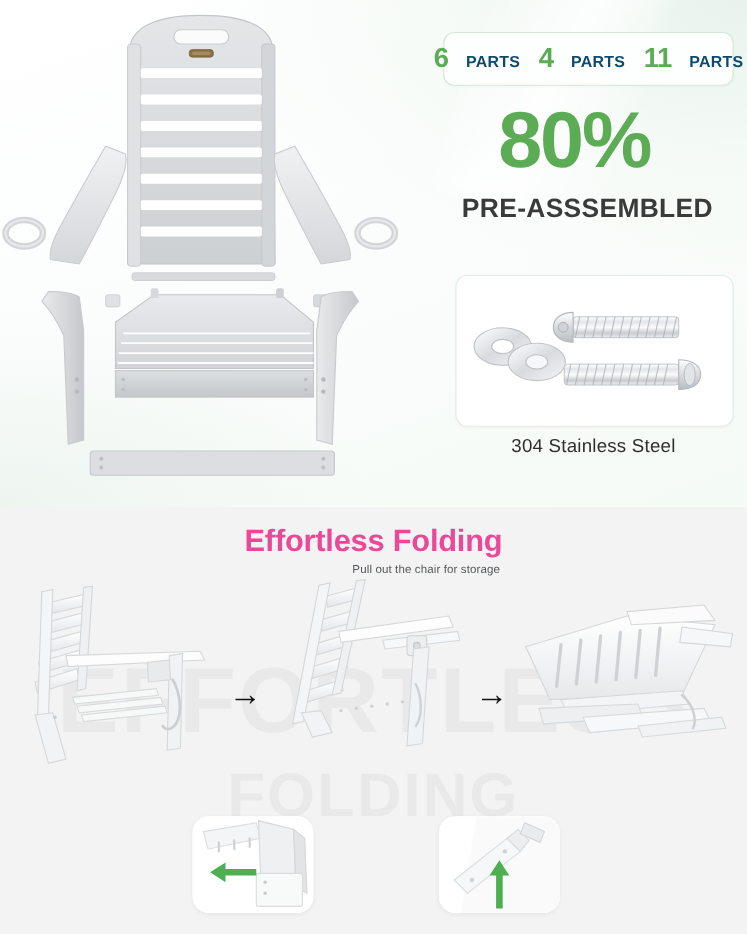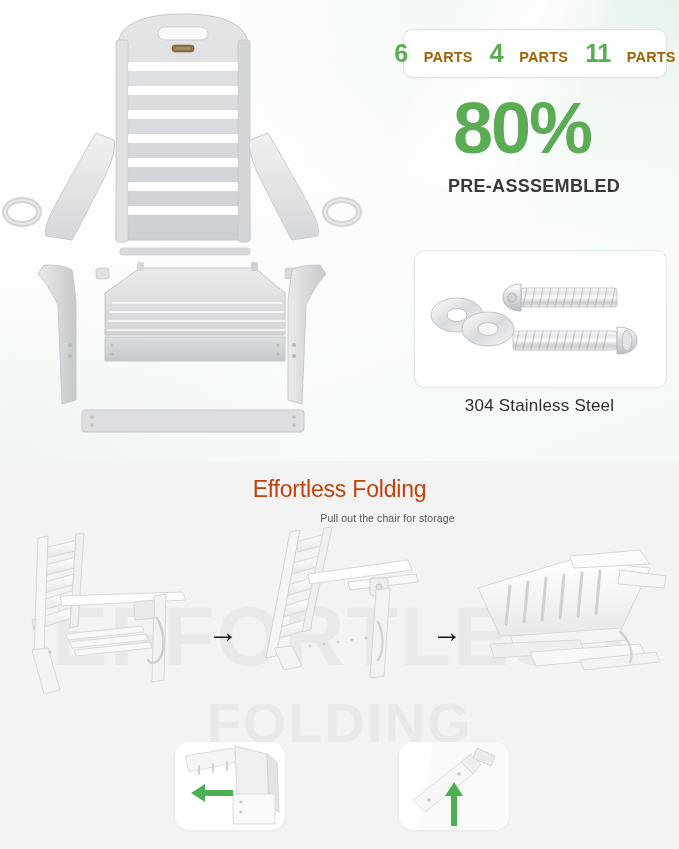--- a/index.html
+++ b/index.html
@@ -26,51 +26,51 @@
 
   
   .badge{
     position:absolute;left:403px;top:29px;width:262px;height:47px;
     border:1px solid #d8e6dc;border-radius:10px;background:#fdfffe;
     display:flex;align-items:center;justify-content:center;gap:17px;
     box-shadow:0 1px 2px rgba(0,0,0,.03);
   }
   .badge-item{display:flex;align-items:baseline;white-space:nowrap;}
   .badge-num{font-size:25px;font-weight:bold;color:#5cab55;letter-spacing:-.5px;}
-  .badge-lbl{font-size:14.5px;font-weight:bold;color:#a16207;letter-spacing:.2px;margin-left:16px;}
+  .badge-lbl{font-size:14.5px;font-weight:bold;color:#0c4a6e;letter-spacing:.2px;margin-left:16px;}
 
   
   .pct{
     position:absolute;left:391px;top:92px;width:262px;text-align:center;
     font-size:72px;font-weight:bold;color:#5cab55;line-height:1;letter-spacing:-2px;
   }
   .pct-sub{
     position:absolute;left:393px;top:176px;width:282px;text-align:center;
-    font-size:18px;font-weight:bold;color:#3a3a3a;letter-spacing:.3px;
+    font-size:24px;font-weight:bold;color:#3a3a3a;letter-spacing:.3px;
   }
 
   
   .hw-card{
     position:absolute;left:414px;top:250px;width:251px;height:136px;
     background:#ffffff;border:1px solid #e2ece6;border-radius:11px;
     box-shadow:0 1px 3px rgba(0,0,0,.03);overflow:hidden;
   }
   .hw-caption{
     position:absolute;left:404px;top:396px;width:271px;text-align:center;
     font-size:17px;color:#2e2e2e;letter-spacing:.2px;
   }
 
   
   .bottom-panel{
     position:absolute;left:0;top:461px;width:679px;height:388px;
     background:#f3f3f3;
   }
   .fold-title{
     position:absolute;left:0;top:476px;width:679px;text-align:center;
-    font-size:23px;font-weight:normal;color:#c2410c;letter-spacing:-.2px;
+    font-size:28px;font-weight:bold;color:#ec4899;letter-spacing:-.2px;
   }
   .fold-sub{
     position:absolute;left:0;top:512px;width:679px;text-align:center;
     font-size:10.5px;color:#55585a;letter-spacing:.1px;padding-left:48px;
   }
 
   
   .wm{
     position:absolute;width:679px;text-align:center;color:#e9e9e9;
     font-weight:bold;letter-spacing:2px;user-select:none;pointer-events:none;

